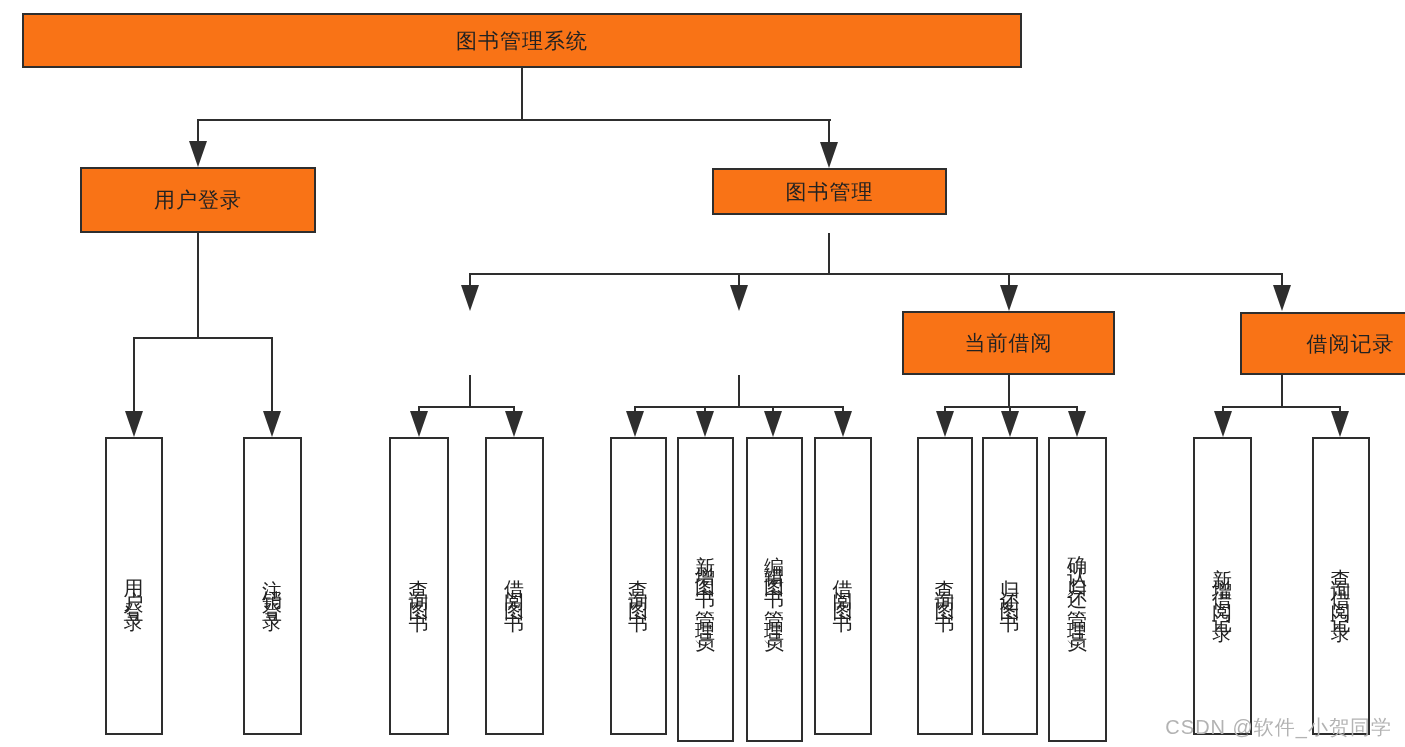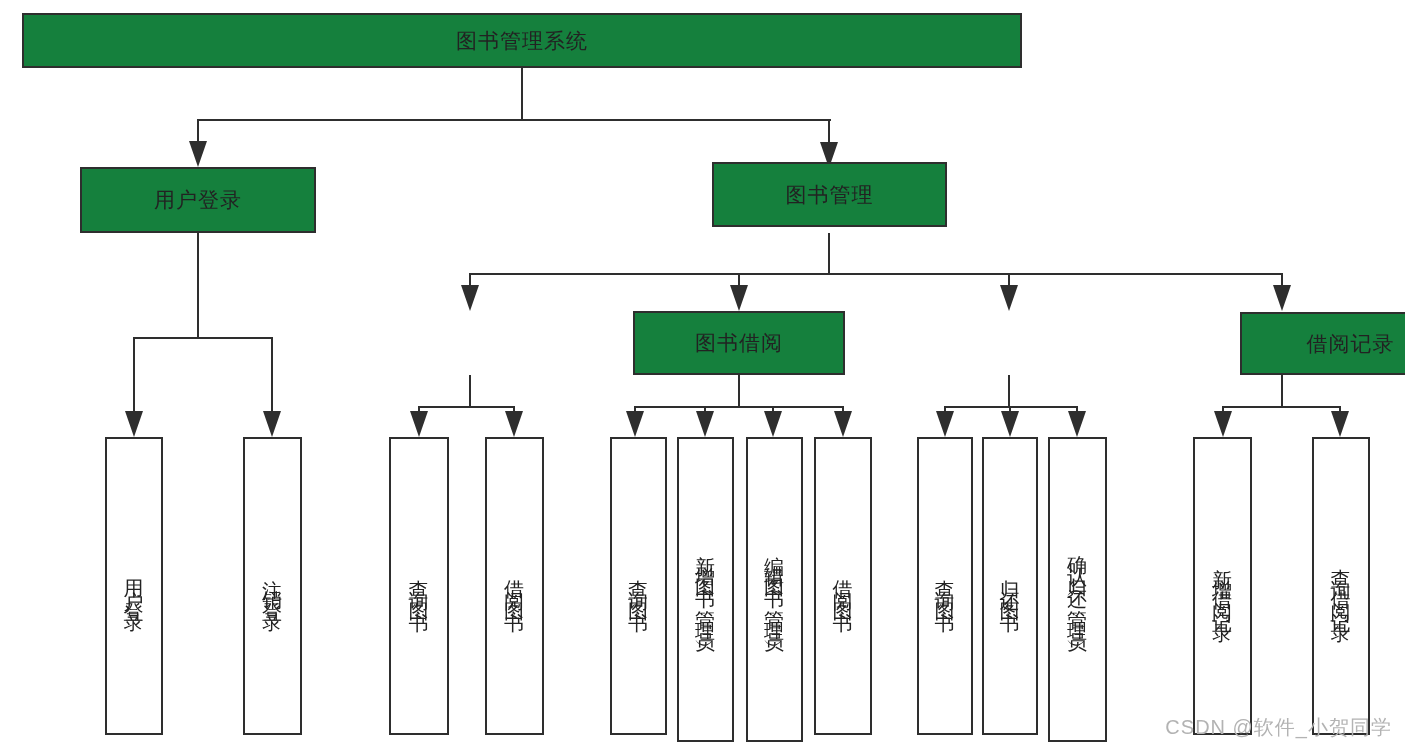--- a/index.html
+++ b/index.html
@@ -11,21 +11,21 @@
   .canvas{
     position:relative;
     width:1405px;height:747px;
     background:var(--bg);
     overflow:hidden;
     font-family:"Liberation Sans","DejaVu Sans",sans-serif;
   }
   .node{
     position:absolute;
     box-sizing:border-box;
-    background:#15803d;
+    background:#f97316;
     border:2px solid var(--line);
     display:flex;align-items:center;justify-content:center;
     font-size:21px;color:var(--text);letter-spacing:1px;
     white-space:nowrap;
   }
   .leaf{
     position:absolute;
     box-sizing:border-box;
     background:#fff;
     border:2px solid var(--line);
@@ -65,21 +65,21 @@
   <div class="vl" style="left:521px;top:68px;height:51px"></div>
   <div class="hl" style="left:197px;top:119px;width:634px"></div>
   <div class="vl" style="left:197px;top:119px;height:24px"></div>
   <div class="vl" style="left:828px;top:119px;height:24px"></div>
   <div class="ar" style="left:189px;top:141px"></div>
   <div class="ar" style="left:820px;top:142px"></div>
 
   <div class="node" style="left:80px;top:167px;width:236px;height:66px">
     <span>用户登录</span>
   </div>
-  <div class="node" style="left:712px;top:162px;width:235px;height:65px">
+  <div class="node" style="left:712px;top:168px;width:235px;height:47px">
     <span>图书管理</span>
   </div>
 
   <div class="vl" style="left:197px;top:233px;height:104px"></div>
   <div class="hl" style="left:133px;top:337px;width:140px"></div>
   <div class="vl" style="left:133px;top:337px;height:74px"></div>
   <div class="vl" style="left:271px;top:337px;height:74px"></div>
   <div class="ar" style="left:125px;top:411px"></div>
   <div class="ar" style="left:263px;top:411px"></div>
 
@@ -87,22 +87,22 @@
   <div class="hl" style="left:469px;top:273px;width:814px"></div>
   <div class="vl" style="left:469px;top:273px;height:14px"></div>
   <div class="vl" style="left:738px;top:273px;height:14px"></div>
   <div class="vl" style="left:1008px;top:273px;height:14px"></div>
   <div class="vl" style="left:1281px;top:273px;height:14px"></div>
   <div class="ar" style="left:461px;top:285px"></div>
   <div class="ar" style="left:730px;top:285px"></div>
   <div class="ar" style="left:1000px;top:285px"></div>
   <div class="ar" style="left:1273px;top:285px"></div>
 
-  <div class="node" style="left:633px;top:311px;width:212px;height:64px">
-    <span>图书借阅</span>
+  <div class="node" style="left:902px;top:311px;width:213px;height:64px">
+    <span>当前借阅</span>
   </div>
   <div class="node" style="left:1240px;top:312px;width:221px;height:63px">
     <span>借阅记录</span>
   </div>
 
   <div class="vl" style="left:469px;top:375px;height:31px"></div>
   <div class="hl" style="left:418px;top:406px;width:97px"></div>
   <div class="vl" style="left:418px;top:406px;height:7px"></div>
   <div class="vl" style="left:513px;top:406px;height:7px"></div>
   <div class="ar" style="left:410px;top:411px"></div>

